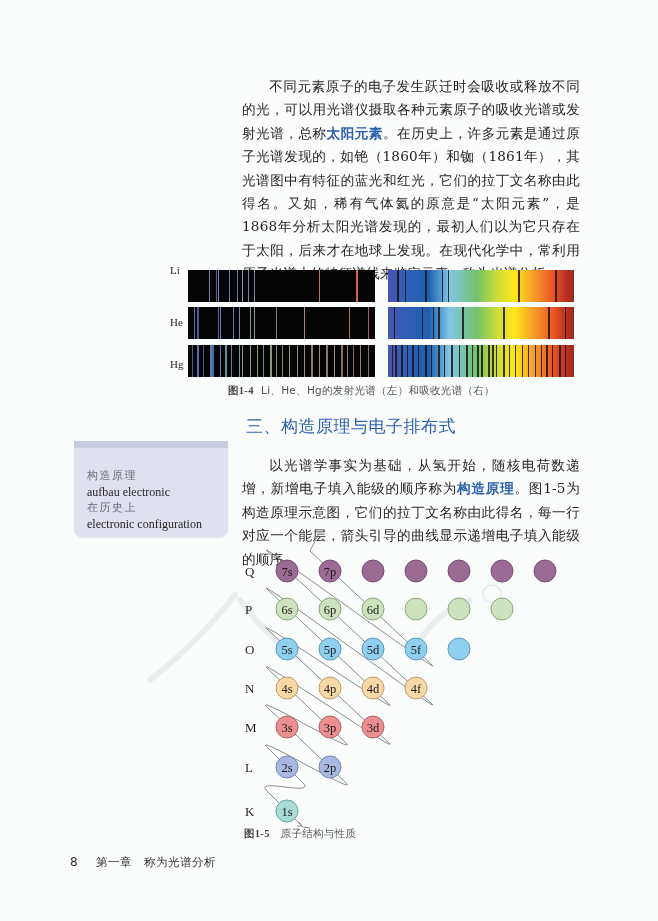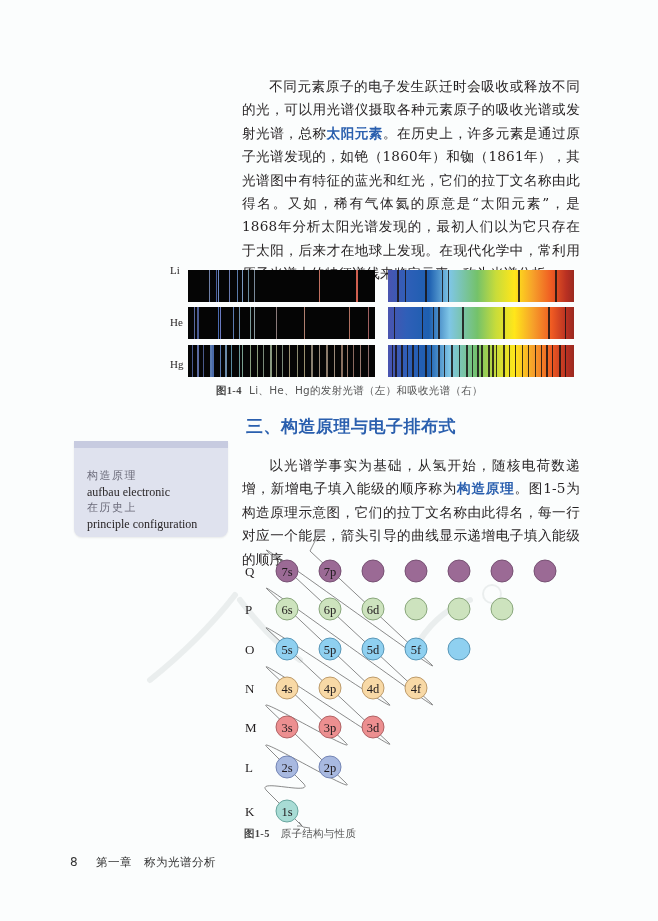--- a/index.html
+++ b/index.html
@@ -28,21 +28,21 @@
   }
   .caption {
     font-size: 10.5px; color: #555;
     font-family: "DejaVu Sans", sans-serif;
     letter-spacing: 0.3px;
   }
   .caption b { font-family: "Liberation Serif", serif; font-weight: bold; color:#444; }
   .heading {
     left: 246px; top: 415px;
     font-family: "DejaVu Sans", sans-serif;
-    font-weight: bold; font-size: 17px; color: #2a5fae;
+    font-weight: normal; font-size: 17px; color: #2a5fae;
     letter-spacing: 0.5px;
   }
   .sidebar {
     left: 74px; top: 441px; width: 154px; height: 96px;
     background: #dfe2ee;
     border-radius: 0 0 8px 8px;
     border-top: 7px solid #c7cbe0;
     box-sizing: border-box;
     padding: 20px 0 0 13px;
     box-shadow: 0 1px 2px rgba(0,0,0,0.08);
@@ -172,31 +172,31 @@
       <div style="position: absolute; top: 0px; height: 100%; width: 1.6px; left: 139.5px; background: rgb(26, 20, 20); opacity: 0.85;"></div>
       <div style="position: absolute; top: 0px; height: 100%; width: 1.6px; left: 146.9px; background: rgb(26, 20, 20); opacity: 0.85;"></div>
       <div style="position: absolute; top: 0px; height: 100%; width: 1.6px; left: 152.5px; background: rgb(26, 20, 20); opacity: 0.85;"></div>
       <div style="position: absolute; top: 0px; height: 100%; width: 1.6px; left: 158.1px; background: rgb(26, 20, 20); opacity: 0.85;"></div>
       <div style="position: absolute; top: 0px; height: 100%; width: 1.6px; left: 163.7px; background: rgb(26, 20, 20); opacity: 0.85;"></div>
       <div style="position: absolute; top: 0px; height: 100%; width: 1.6px; left: 171.1px; background: rgb(26, 20, 20); opacity: 0.85;"></div>
       <div style="position: absolute; top: 0px; height: 100%; width: 1.6px; left: 176.7px; background: rgb(26, 20, 20); opacity: 0.85;"></div>
     </div>
   </div>
 
-<div class="abs caption" style="left:176px; top:384px;padding-left:40px;">
+<div class="abs caption" style="left:188px; top:384px;padding-left:40px;">
   <b>图1-4</b>&nbsp;&nbsp;<span>Li、He、Hg的发射光谱（左）和吸收光谱（右）</span>
 </div>
 
 <div class="abs heading">三、构造原理与电子排布式</div>
 
 <div class="abs sidebar">
   <div class="zh">构造原理</div>
   <div class="en">aufbau electronic</div>
   <div class="zh">在历史上</div>
-  <div class="en">principle configuration</div>
+  <div class="en">electronic configuration</div>
 </div>
 
 <div class="abs para" style="top:454px;">
   <p><span>以光谱学事实为基础，从氢开始，随核电荷数递增，新增电子填入能级的顺序称为</span><span class="kw">构造原理</span><span>。图1-5为构造原理示意图，它们的拉丁文名称由此得名，每一行对应一个能层，箭头引导的曲线显示递增电子填入能级的顺序。</span></p>
 </div>
 
 <svg class="abs" style="left:0; top:0;" width="658" height="921" id="fig15">
     <g opacity="0.12" stroke="#7a8a8a" fill="none" stroke-width="6" stroke-linecap="round">
       <path d="M235 595 Q200 640 150 680"></path>
       <path d="M240 600 Q270 640 300 660"></path>

